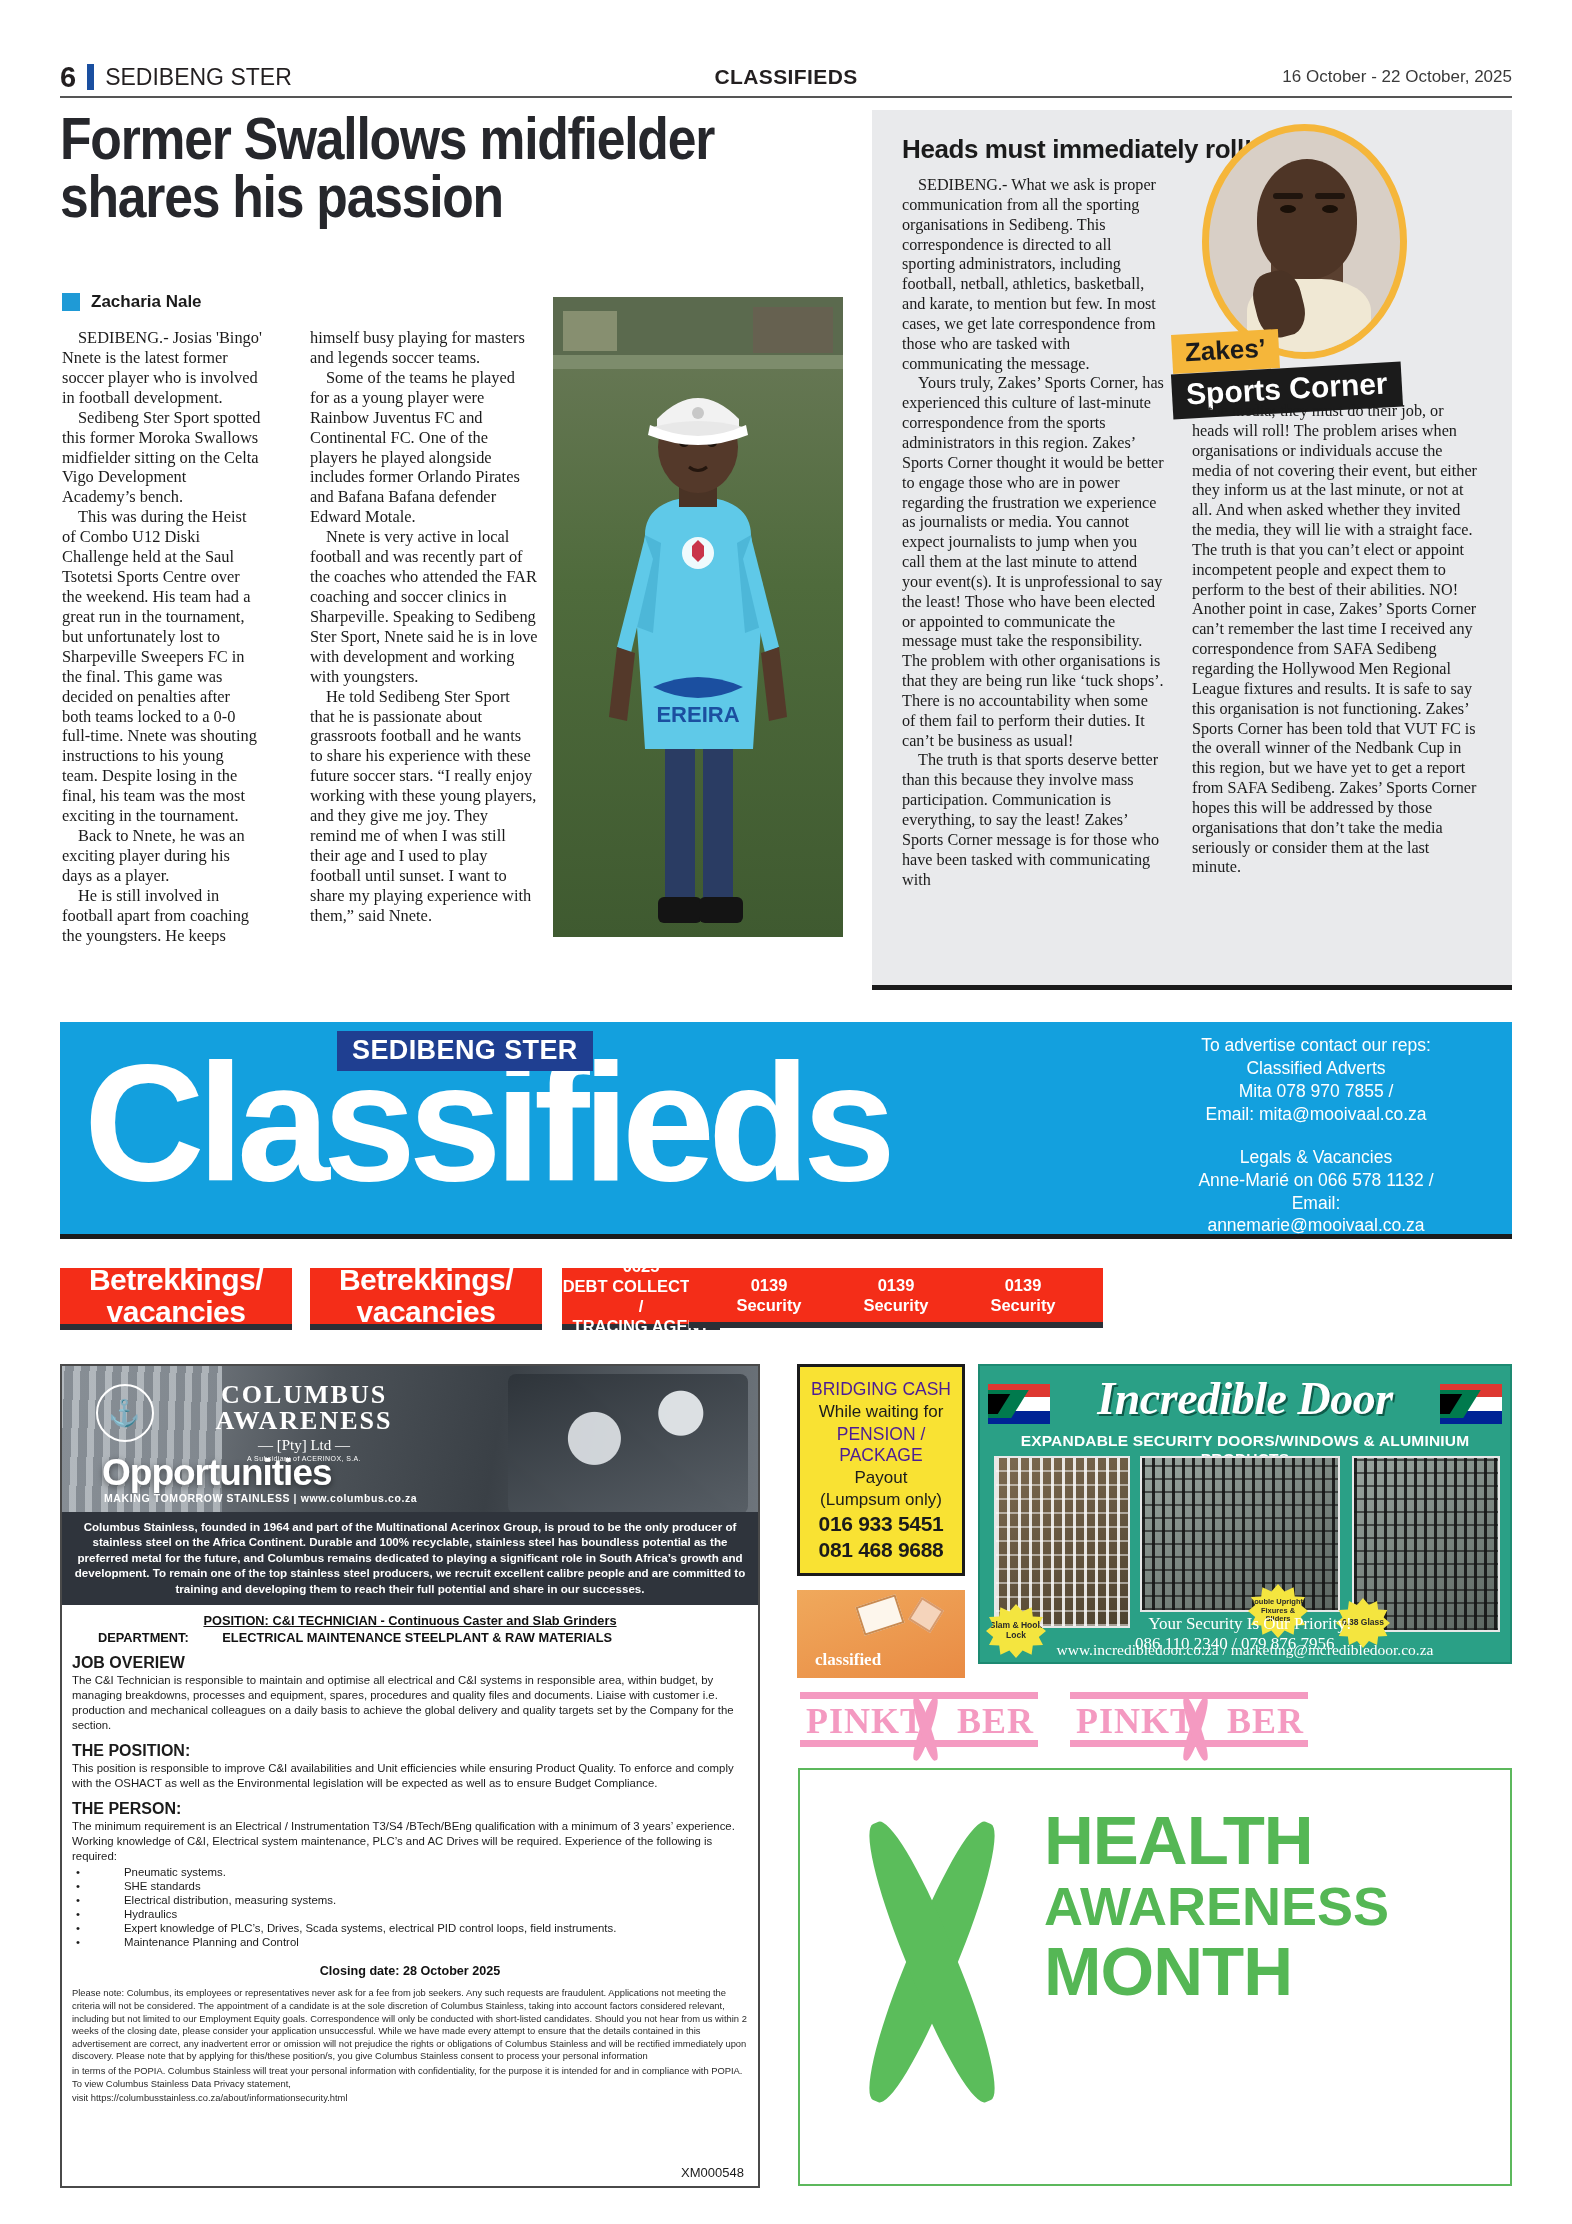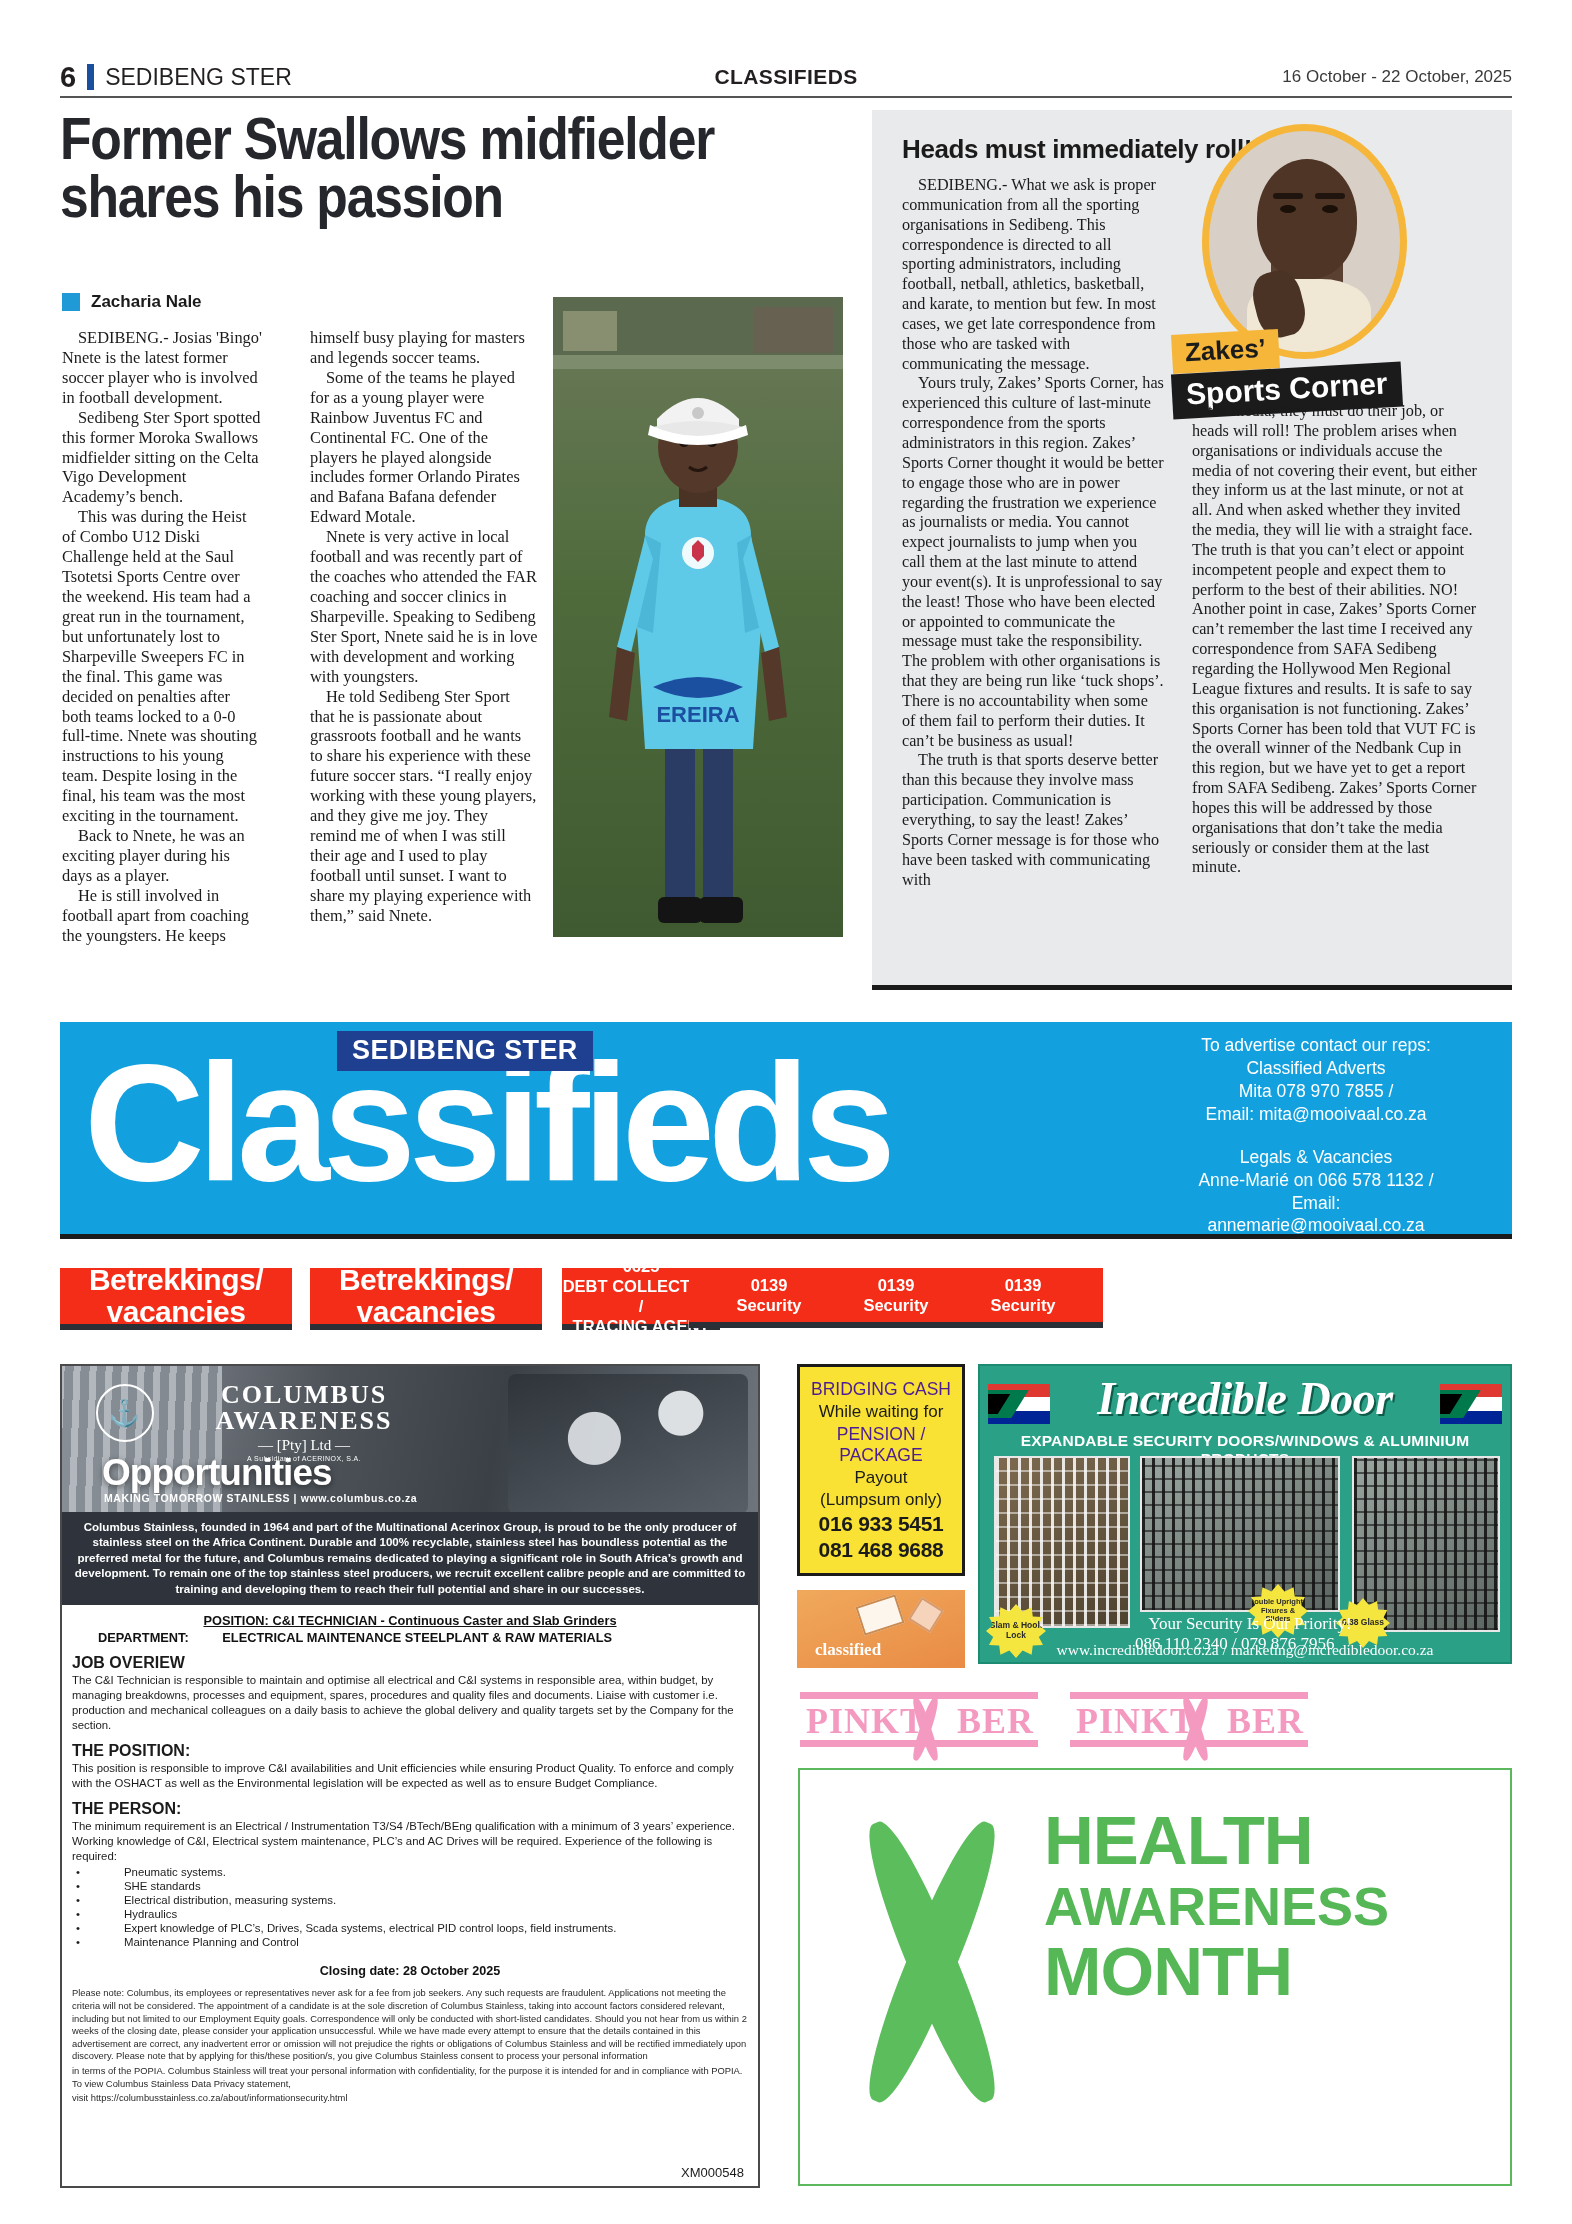--- a/index.html
+++ b/index.html
@@ -188,21 +188,21 @@
   
   .bridge {
     position: absolute; left: 797px; top: 1364px; width: 168px; height: 212px;
     background: #f9e233; border: 3px solid #1b1b1b; text-align: center;
     display:flex; flex-direction:column; justify-content:center; gap:2px;
   }
   .bridge .l { font-size: 17px; color: #1b1b1b; }
   .bridge .b { font-size: 17.5px; font-weight: normal; color: #4c1d95; }
   .bridge .n { font-size: 21px; font-weight: bold; color: #1b1b1b; letter-spacing: -0.3px;}
   .clsf-thumb {
-    position: absolute; left: 797px; top: 1590px; width: 168px; height: 78px;
+    position: absolute; left: 797px; top: 1590px; width: 168px; height: 88px;
     background: linear-gradient(160deg,#f0a95c,#e98b44); overflow: hidden;
   }
   .clsf-thumb .wd { position:absolute; left: 18px; bottom: 8px; color:#fff; font-family:"Liberation Serif",serif; font-size: 17px; font-weight:bold;}
   .clsf-thumb .tag { position:absolute; left: 62px; top: 10px; width: 42px; height: 30px; background:#fdf6ec; transform:rotate(-18deg); border:2px solid #c98b52;}
   .clsf-thumb .pin { position:absolute; left: 116px; top: 12px; width: 26px; height: 26px; background:#f5d4bb; transform: rotate(32deg); border:2px solid #d79a6c;}
 
   
   .idoor {
     position: absolute; left: 978px; top: 1364px; width: 534px; height: 300px;
     background: #2aa086; border: 2px solid #1d8a72; overflow: hidden;

